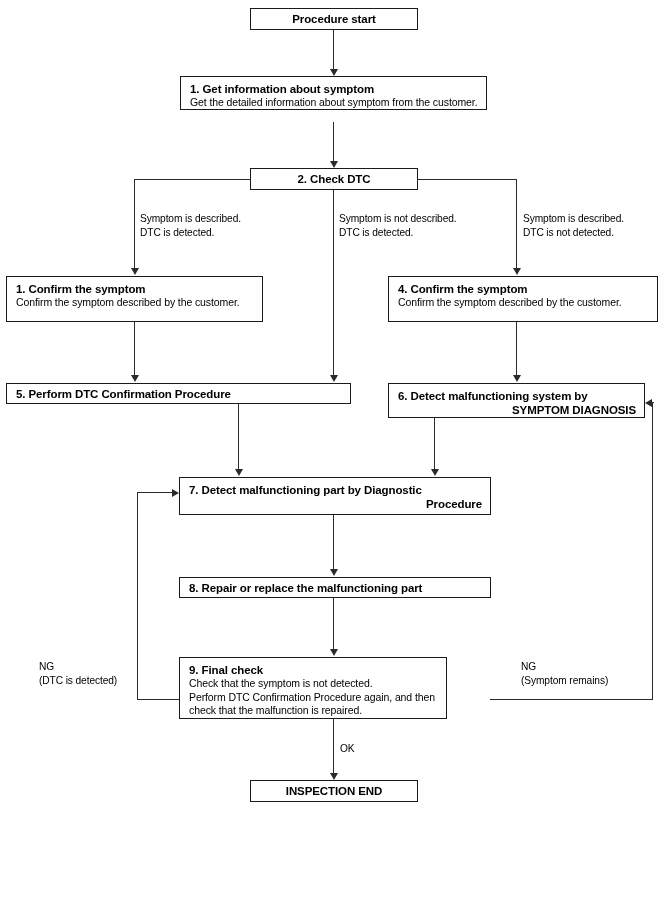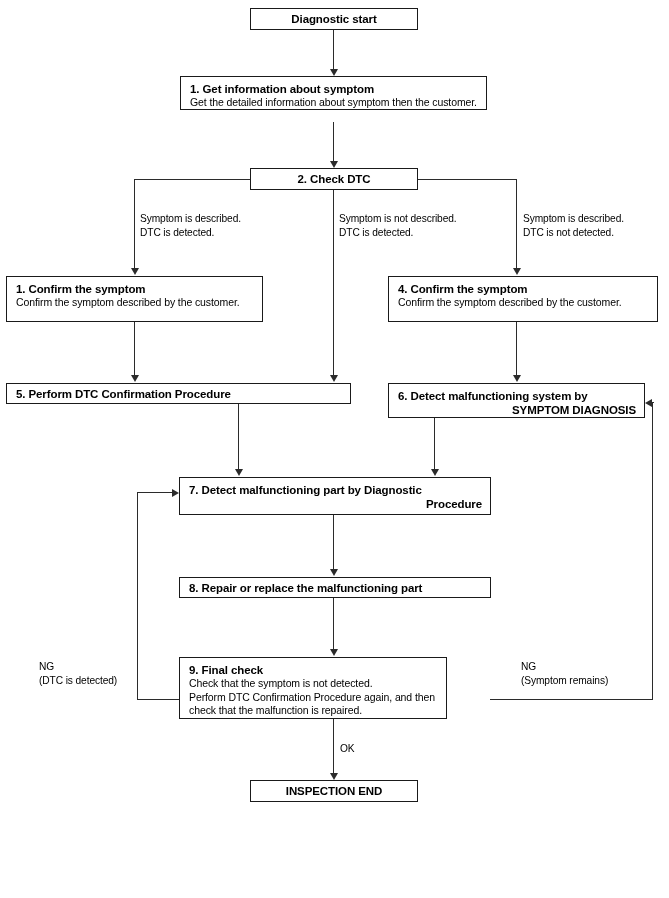--- a/index.html
+++ b/index.html
@@ -101,26 +101,26 @@
     letter-spacing: 0.2px;
     color: #3a3a3a;
   }
 </style>
 </head>
 <body>
 
 <div id="page">
 
   <div class="node center" style="left:250px; top:8px; width:168px; height:22px;">
-    <span class="title">Diagnostic start</span>
+    <span class="title">Procedure start</span>
   </div>
 
   <div class="node leftpad" style="left:180px; top:76px; width:307px; height:34px;">
     <div class="title">1. Get information about symptom</div>
-    <div class="body">Get the detailed information about symptom then the customer.</div>
+    <div class="body">Get the detailed information about symptom from the customer.</div>
   </div>
 
   <div class="node center" style="left:250px; top:168px; width:168px; height:22px;">
     <span class="title">2. Check DTC</span>
   </div>
 
   <div class="node leftpad" style="left:6px; top:276px; width:257px; height:46px;">
     <div class="title">1. Confirm the symptom</div>
     <div class="body">Confirm the symptom described by the customer.</div>
   </div>

